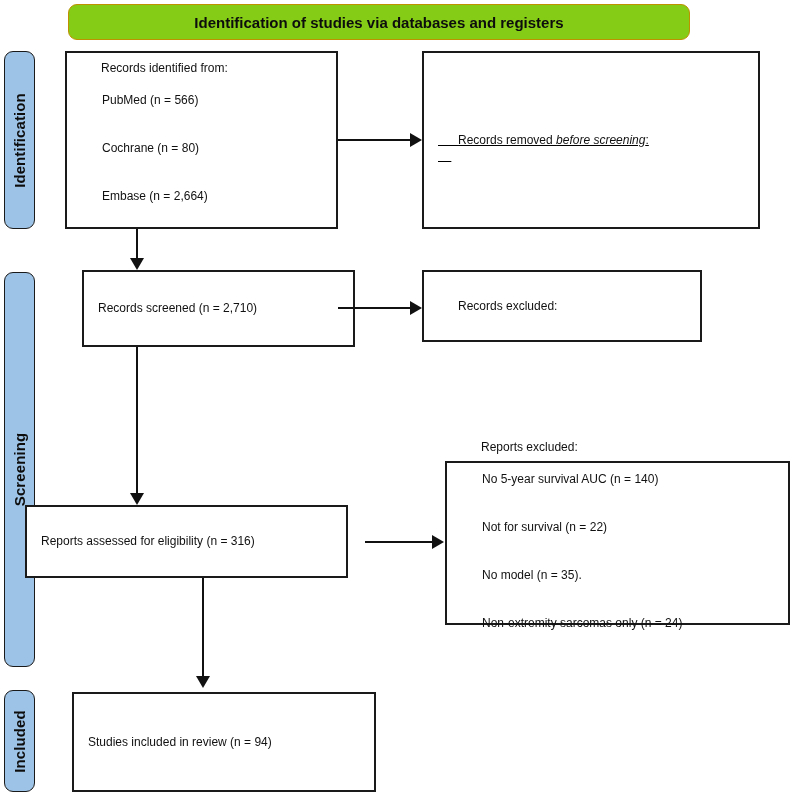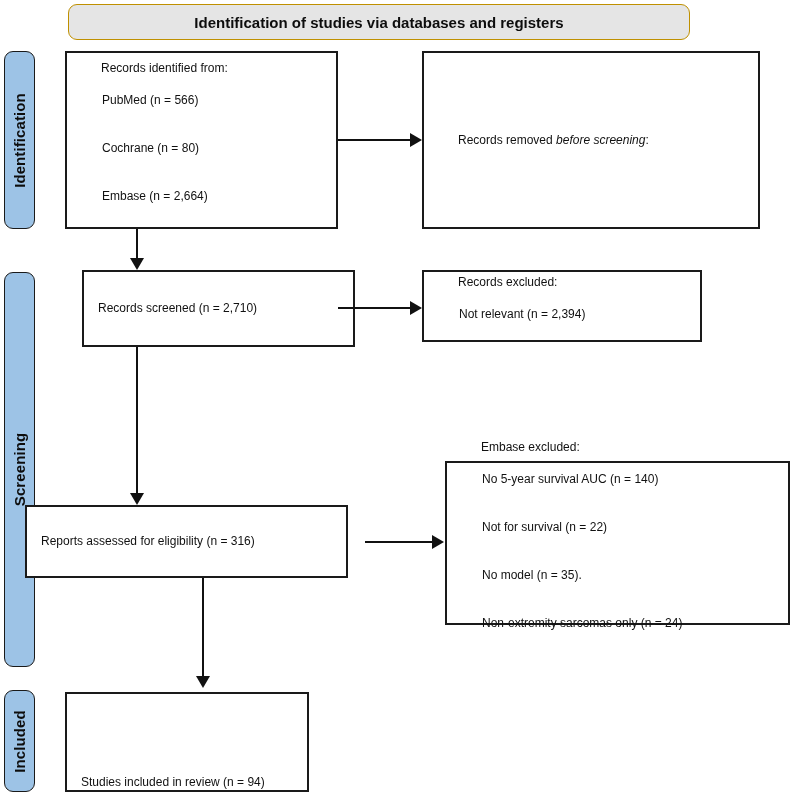--- a/index.html
+++ b/index.html
@@ -36,21 +36,21 @@
     white-space: nowrap;
     font-weight: bold;
     font-size: 15px;
     color: #0d0d0d;
     letter-spacing: 0.1px;
   }
 
   
   .header-banner {
     position: absolute;
-    background: #e5e5e5;
+    background: #84cc16;
     border: 1.5px solid #BF9000;
     border-radius: 9px;
     box-sizing: border-box;
     display: flex;
     align-items: center;
     justify-content: center;
     text-align: center;
   }
   .header-banner span {
     font-weight: bold;
@@ -129,66 +129,65 @@
 
   <div class="flow-box" style="left:65px; top:51px; width:273px; height:178px;">
     <div class="box-text">
       <span>Records identified from:</span>
       <span class="indent">PubMed (n = 566)</span>
       <span class="indent">Cochrane (n = 80)</span>
       <span class="indent">Embase (n = 2,664)</span>
     </div>
   </div>
 
-  <div class="flow-box" style="left:422px; top:51px; width:338px; height:178px;">
+  <div class="flow-box" style="left:422px; top:51px; width:338px; height:178px;text-decoration:underline;">
     <div class="box-text">
       <span><span>Records removed </span><span class="it">before screening</span><span>:</span></span>
     </div>
   </div>
 
   <div class="conn conn-h" style="left:338px; top:139px; width:72px;"></div>
   <div class="arrow-right" style="left:410px; top:133px;"></div>
 
   <div class="conn conn-v" style="left:136px; top:229px; height:31px;"></div>
   <div class="arrow-down" style="left:130px; top:258px;"></div>
 
   <div class="flow-box" style="left:65px; top:270px; width:273px; height:77px;margin-left:17px;">
     <div class="box-text">Records screened (n = 2,710)</div>
   </div>
 
   <div class="flow-box" style="left:422px; top:270px; width:280px; height:72px;">
     <div class="box-text">
       <span>Records excluded:</span>
-      <span class="indent">Not relevant (n = 2,394)</span>
     </div>
   </div>
 
   <div class="conn conn-h" style="left:338px; top:307px; width:72px;"></div>
   <div class="arrow-right" style="left:410px; top:301px;"></div>
 
   <div class="conn conn-v" style="left:136px; top:347px; height:148px;"></div>
   <div class="arrow-down" style="left:130px; top:493px;"></div>
 
   <div class="flow-box" style="left:25px; top:505px; width:323px; height:73px;">
     <div class="box-text">Reports assessed for eligibility (n = 316)</div>
   </div>
 
   <div class="flow-box" style="left:445px; top:461px; width:345px; height:164px;">
     <div class="box-text">
-      <span>Embase excluded:</span>
+      <span>Reports excluded:</span>
       <span class="indent">No 5-year survival AUC (n = 140)</span>
       <span class="indent">Not for survival (n = 22)</span>
       <span class="indent">No model (n = 35).</span>
       <span class="indent">Non-extremity sarcomas only (n = 24)</span>
     </div>
   </div>
 
   <div class="conn conn-h" style="left:365px; top:541px; width:68px;"></div>
   <div class="arrow-right" style="left:432px; top:535px;"></div>
 
   <div class="conn conn-v" style="left:202px; top:578px; height:100px;"></div>
   <div class="arrow-down" style="left:196px; top:676px;"></div>
 
-  <div class="flow-box" style="left:65px; top:692px; width:244px; height:100px;align-items:flex-end;">
+  <div class="flow-box" style="left:72px; top:692px; width:304px; height:100px;">
     <div class="box-text">Studies included in review (n = 94)</div>
   </div>
 
 </div>
 
 </body></html>

